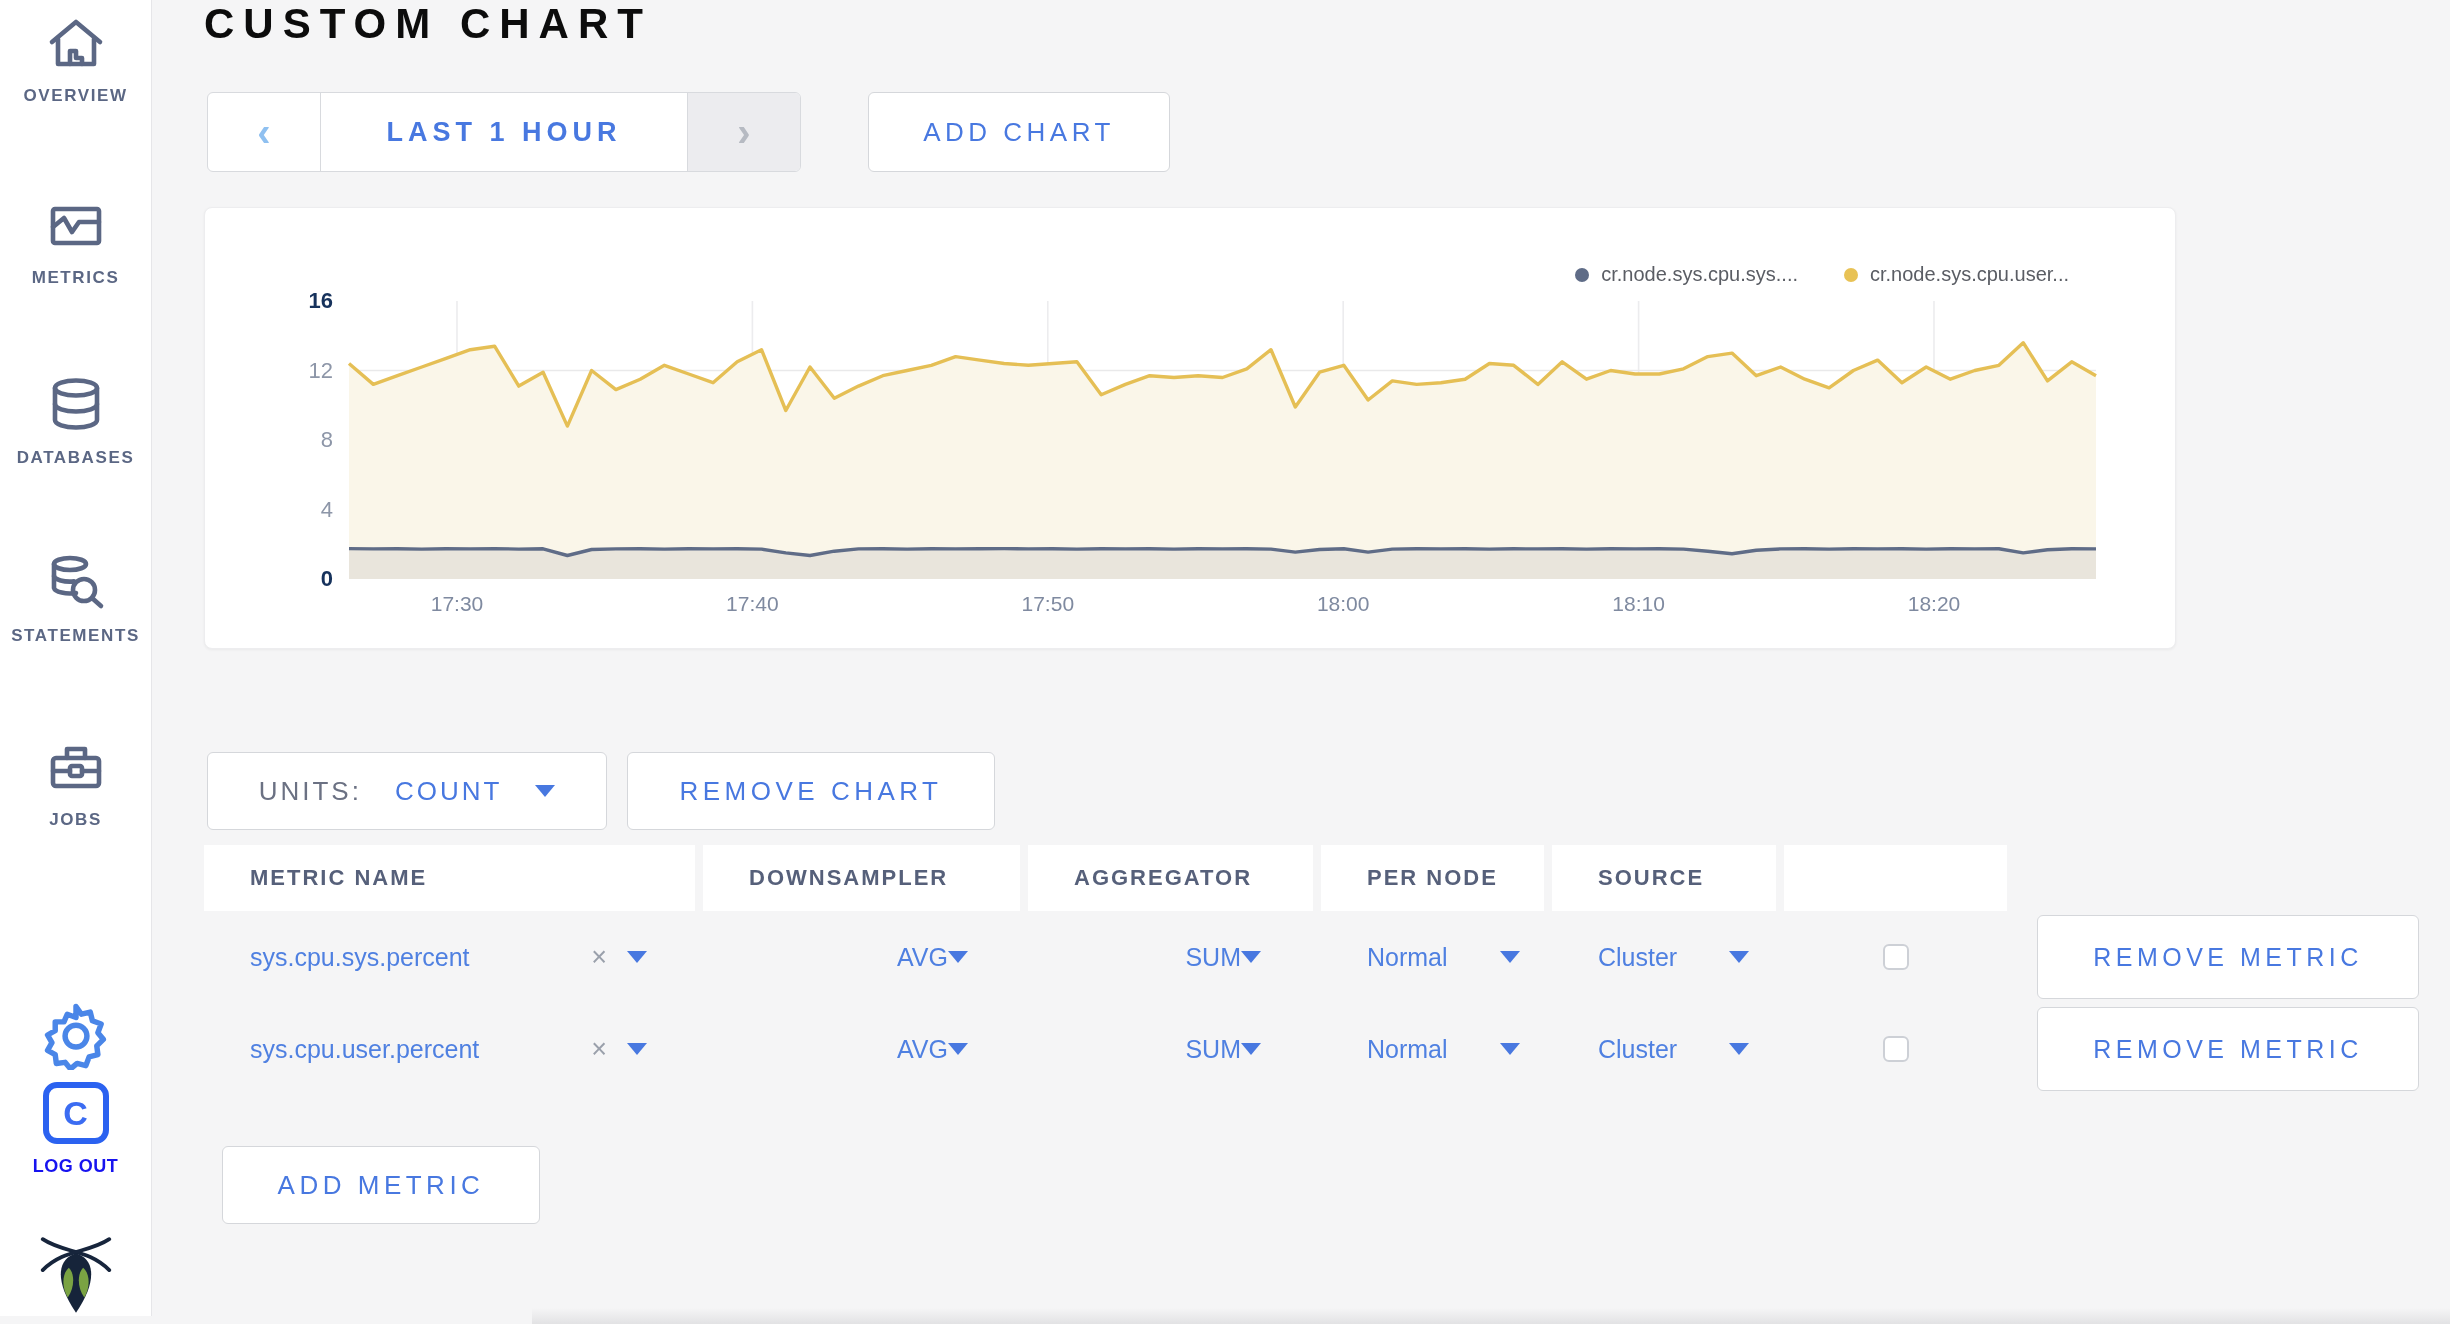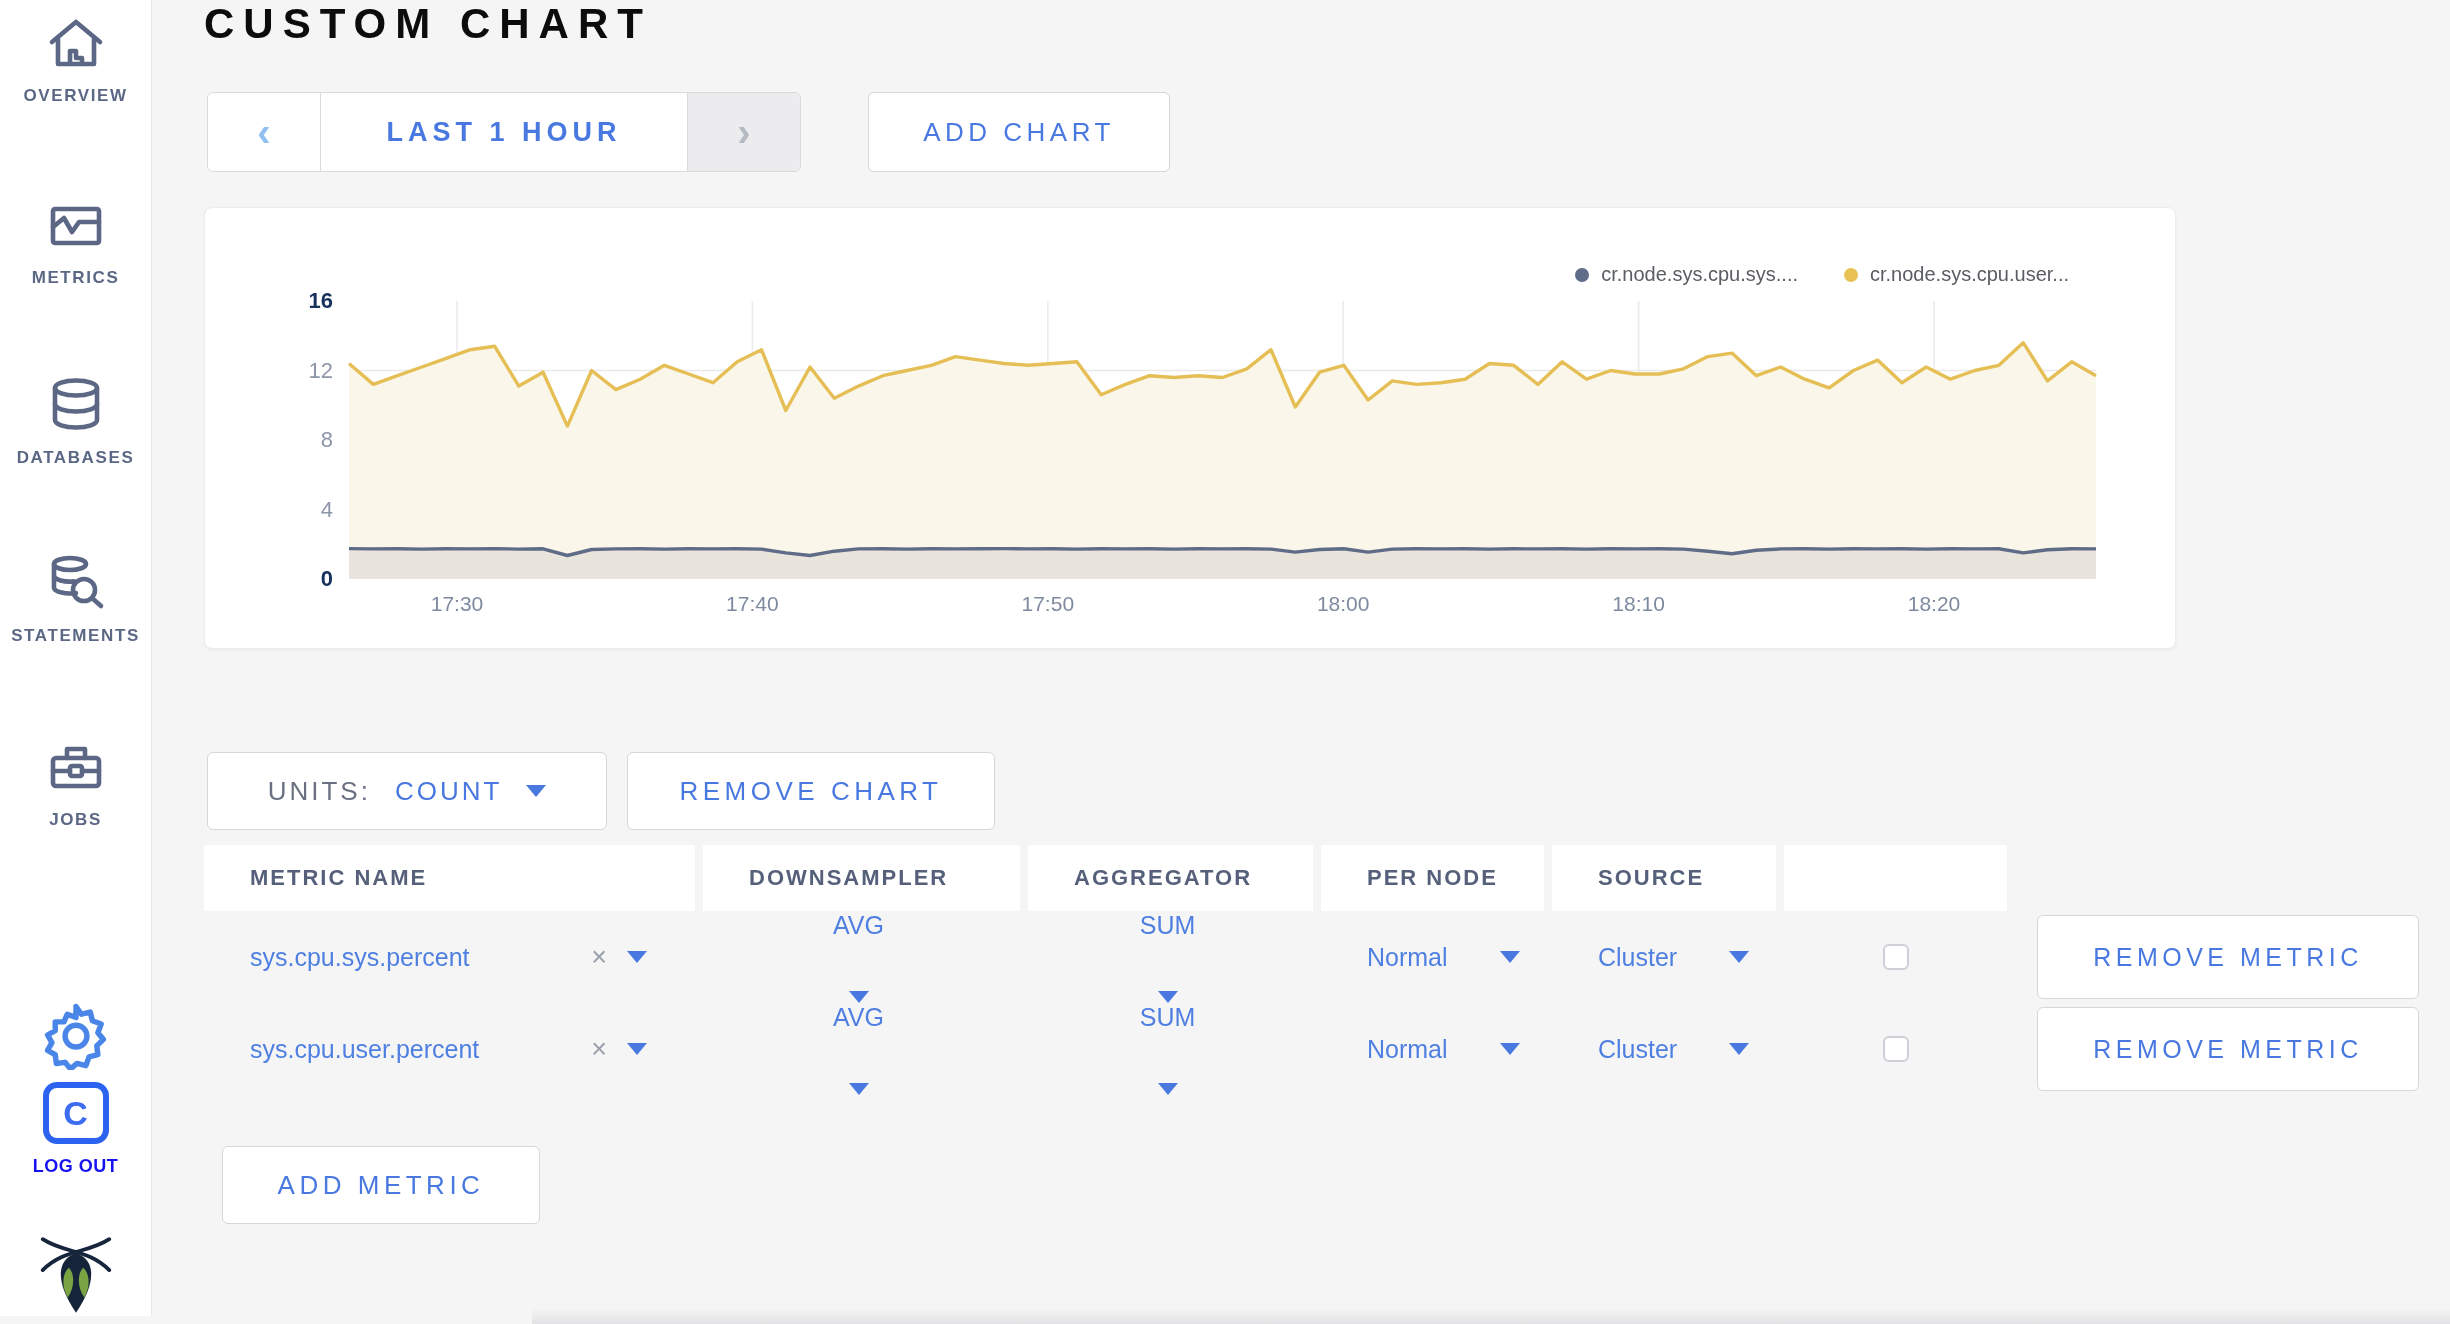--- a/index.html
+++ b/index.html
@@ -71,42 +71,42 @@
   .legend-dot { width:14px; height:14px; border-radius:50%; }
   .legend-label { font-size:20px; color:#5a5d64; }
   .ytick { position:absolute; width:80px; text-align:right; font-size:22px; color:#8d96a8; transform:translateY(-50%); }
   .ytick.edge { color:#16325c; font-weight:bold; }
   .xtick { position:absolute; top:384px; width:120px; margin-left:-60px; text-align:center; font-size:21px; color:#7f8aa0; }
 
   
   .units-box {
     position:absolute; left:55px; top:752px; width:400px; height:78px;
     background:#fff; border:1px solid #d5d7db; border-radius:6px;
-    display:flex; align-items:center; justify-content:center; gap:24px; cursor:pointer;
+    display:flex; align-items:center; justify-content:center; gap:33px; cursor:pointer;
   }
   .units-label { color:#6b7183; font-size:26px; letter-spacing:3px; }
   .units-value { color:#4878e0; font-size:26px; letter-spacing:3px; }
   .btn-remove-chart { position:absolute; left:475px; top:752px; width:368px; height:78px; }
 
   .caret { width:0; height:0; border-left:10px solid transparent; border-right:10px solid transparent; border-top:12px solid #4878e0; display:inline-block; }
 
   
   .tbl-grid { display:grid; grid-template-columns:491px 317px 285px 223px 224px 223px 425px; column-gap:8px; }
   .tbl-header { position:absolute; left:52px; top:845px; width:2236px; }
   .th-cell {
     background:#fff; height:66px; display:flex; align-items:center;
     padding-left:46px; font-size:22px; font-weight:bold; letter-spacing:2px; color:#56607a;
   }
   .tbl-rows { position:absolute; left:52px; top:911px; width:2236px; }
   .mrow { height:92px; }
   .mcell { display:flex; align-items:center; font-size:25px; color:#4f80e1; }
   .cell-name { padding-left:46px; padding-right:48px; justify-content:space-between; }
   .name-ctrls { display:flex; align-items:center; gap:20px; }
   .clear-x { color:#9aa0ab; font-size:27px; cursor:pointer; }
-  .cell-dd { padding-left:46px; padding-right:52px; justify-content:space-between; cursor:pointer;flex-direction:column; }
+  .cell-dd { padding-left:46px; padding-right:52px; justify-content:flex-end; cursor:pointer; }
   .cell-dd-near { padding-left:46px; gap:52px; cursor:pointer; }
   .cell-check { justify-content:center; }
   .checkbox { width:26px; height:26px; background:#fff; border:2px solid #cdd0d6; border-radius:6px; cursor:pointer; }
   .cell-btn { padding-left:22px; }
   .btn-remove-metric { width:382px; height:84px; font-size:25px; }
   .btn-add-metric { position:absolute; left:70px; top:1146px; width:318px; height:78px; }
 
   .bottom-shadow {
     position:absolute; left:380px; right:0; bottom:0; height:16px;
     background:linear-gradient(to top, rgba(60,60,70,0.10), rgba(60,60,70,0));

